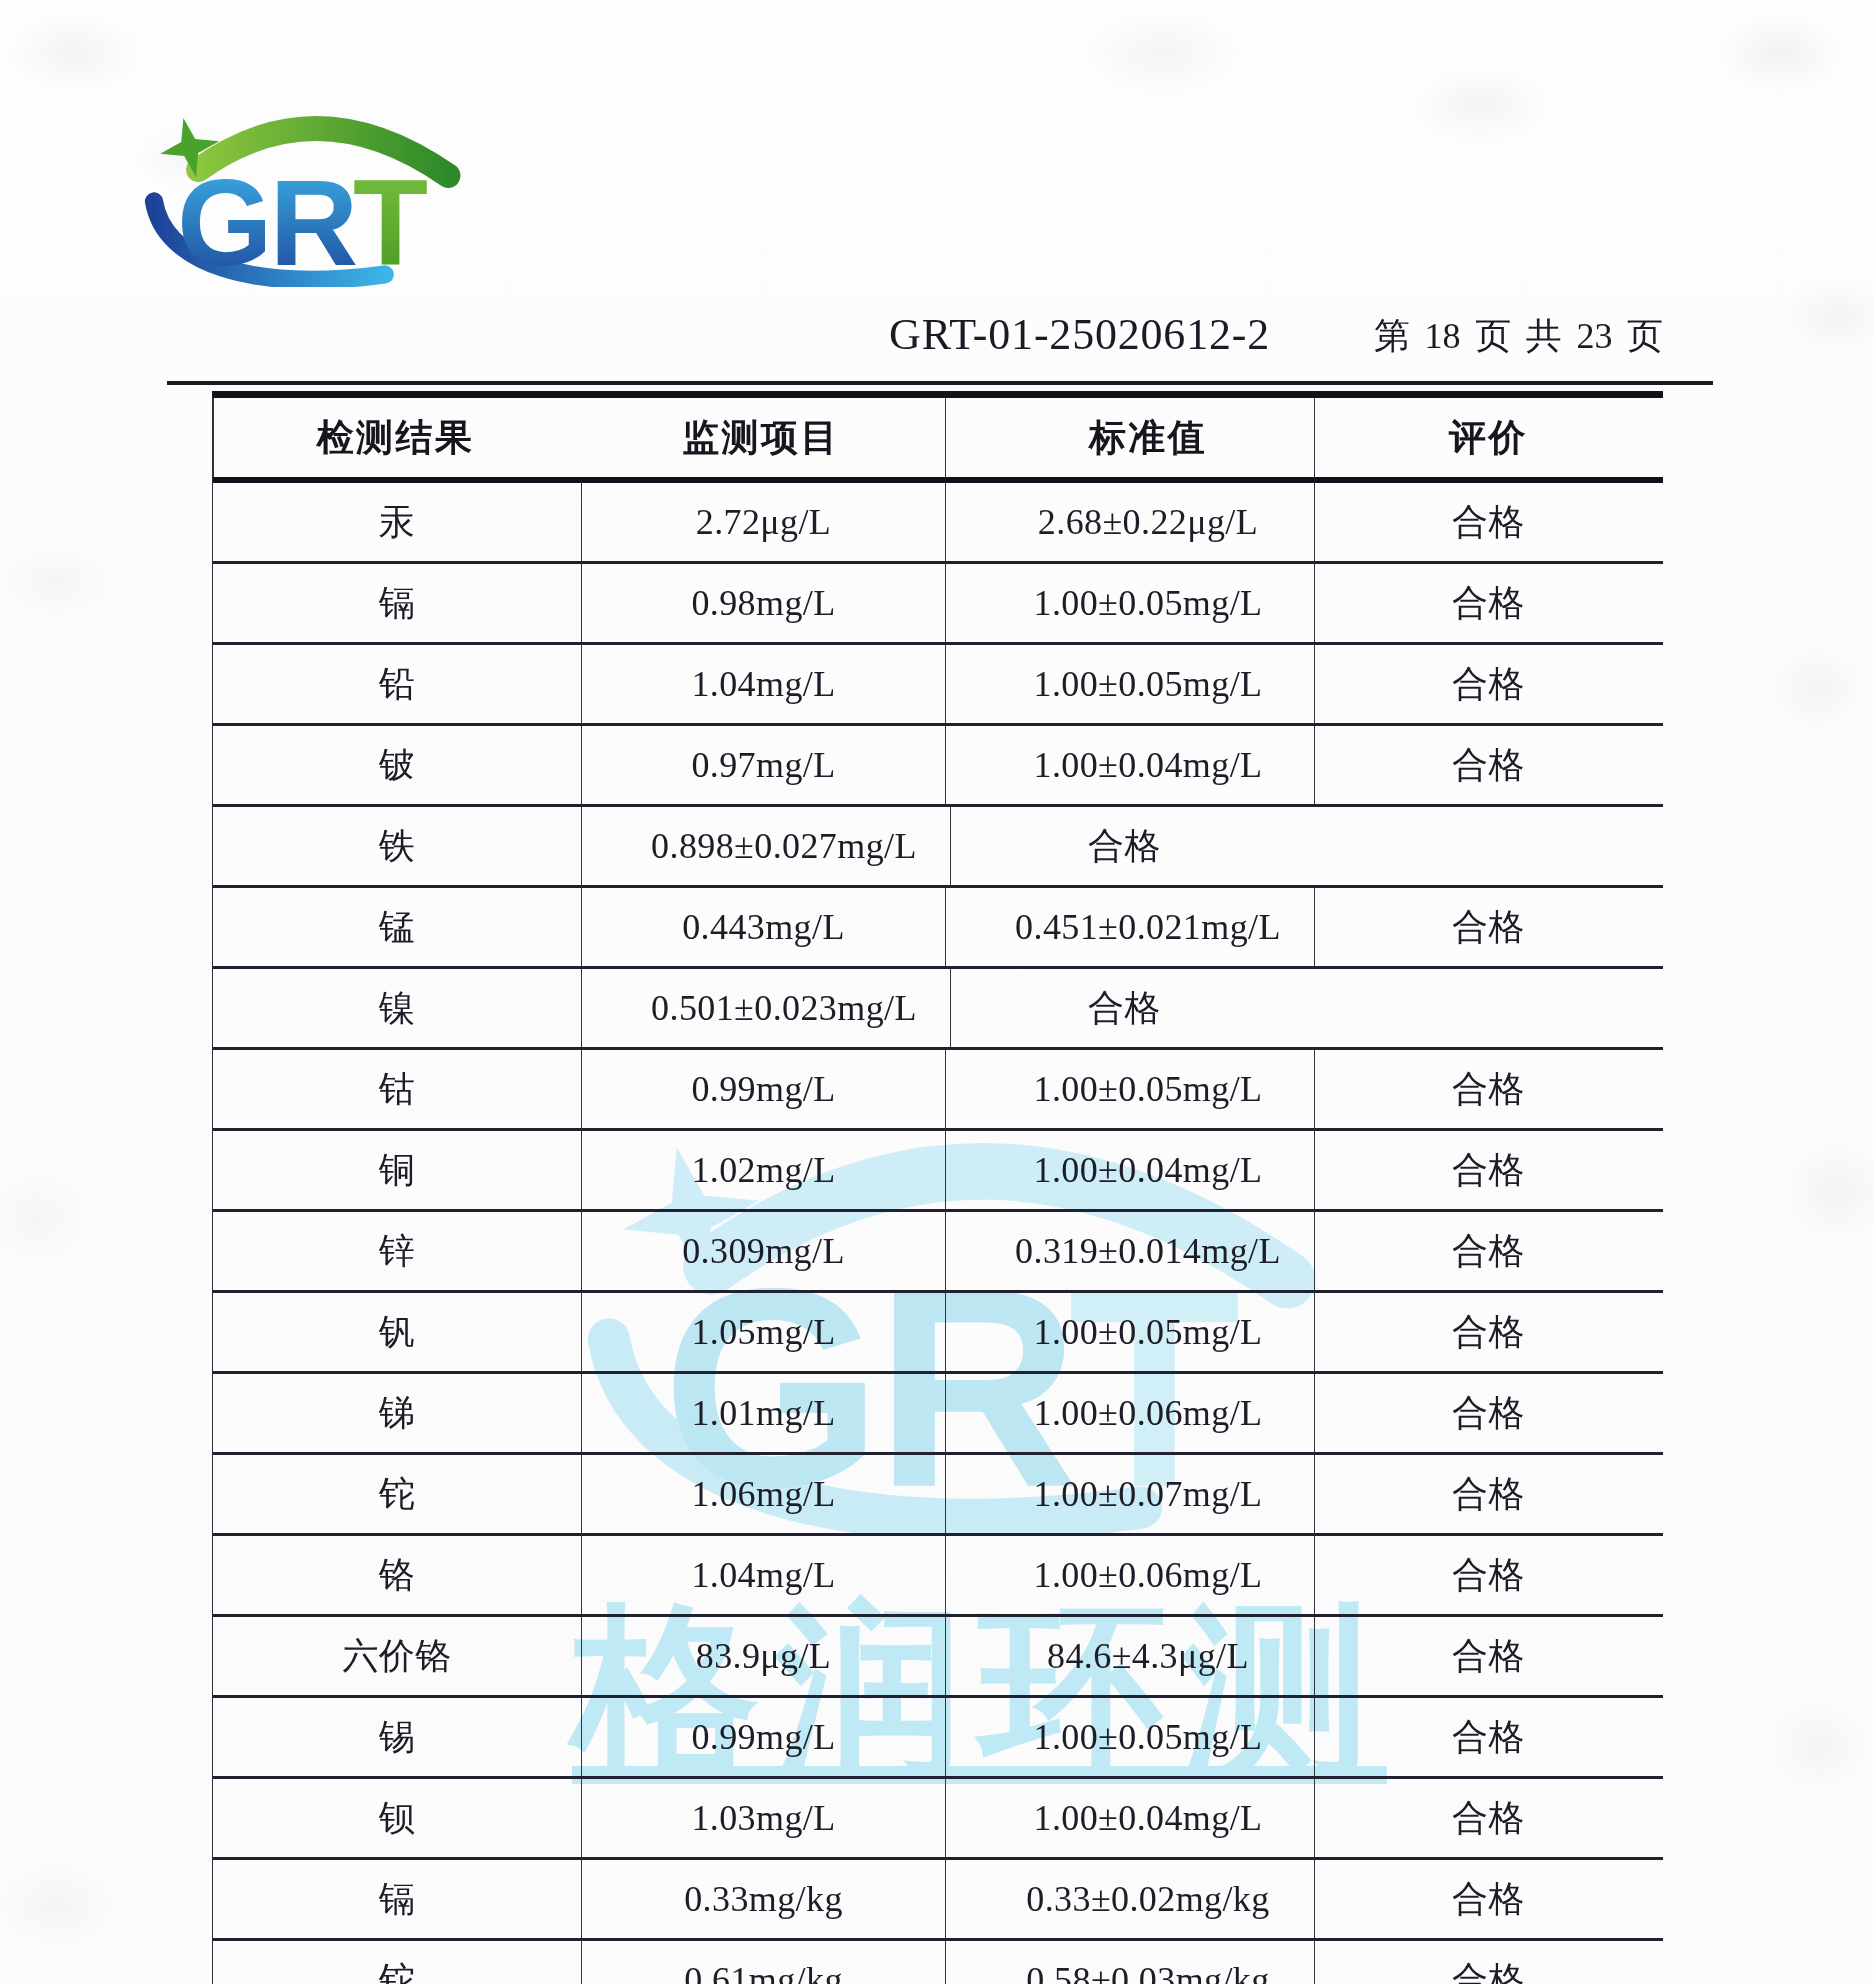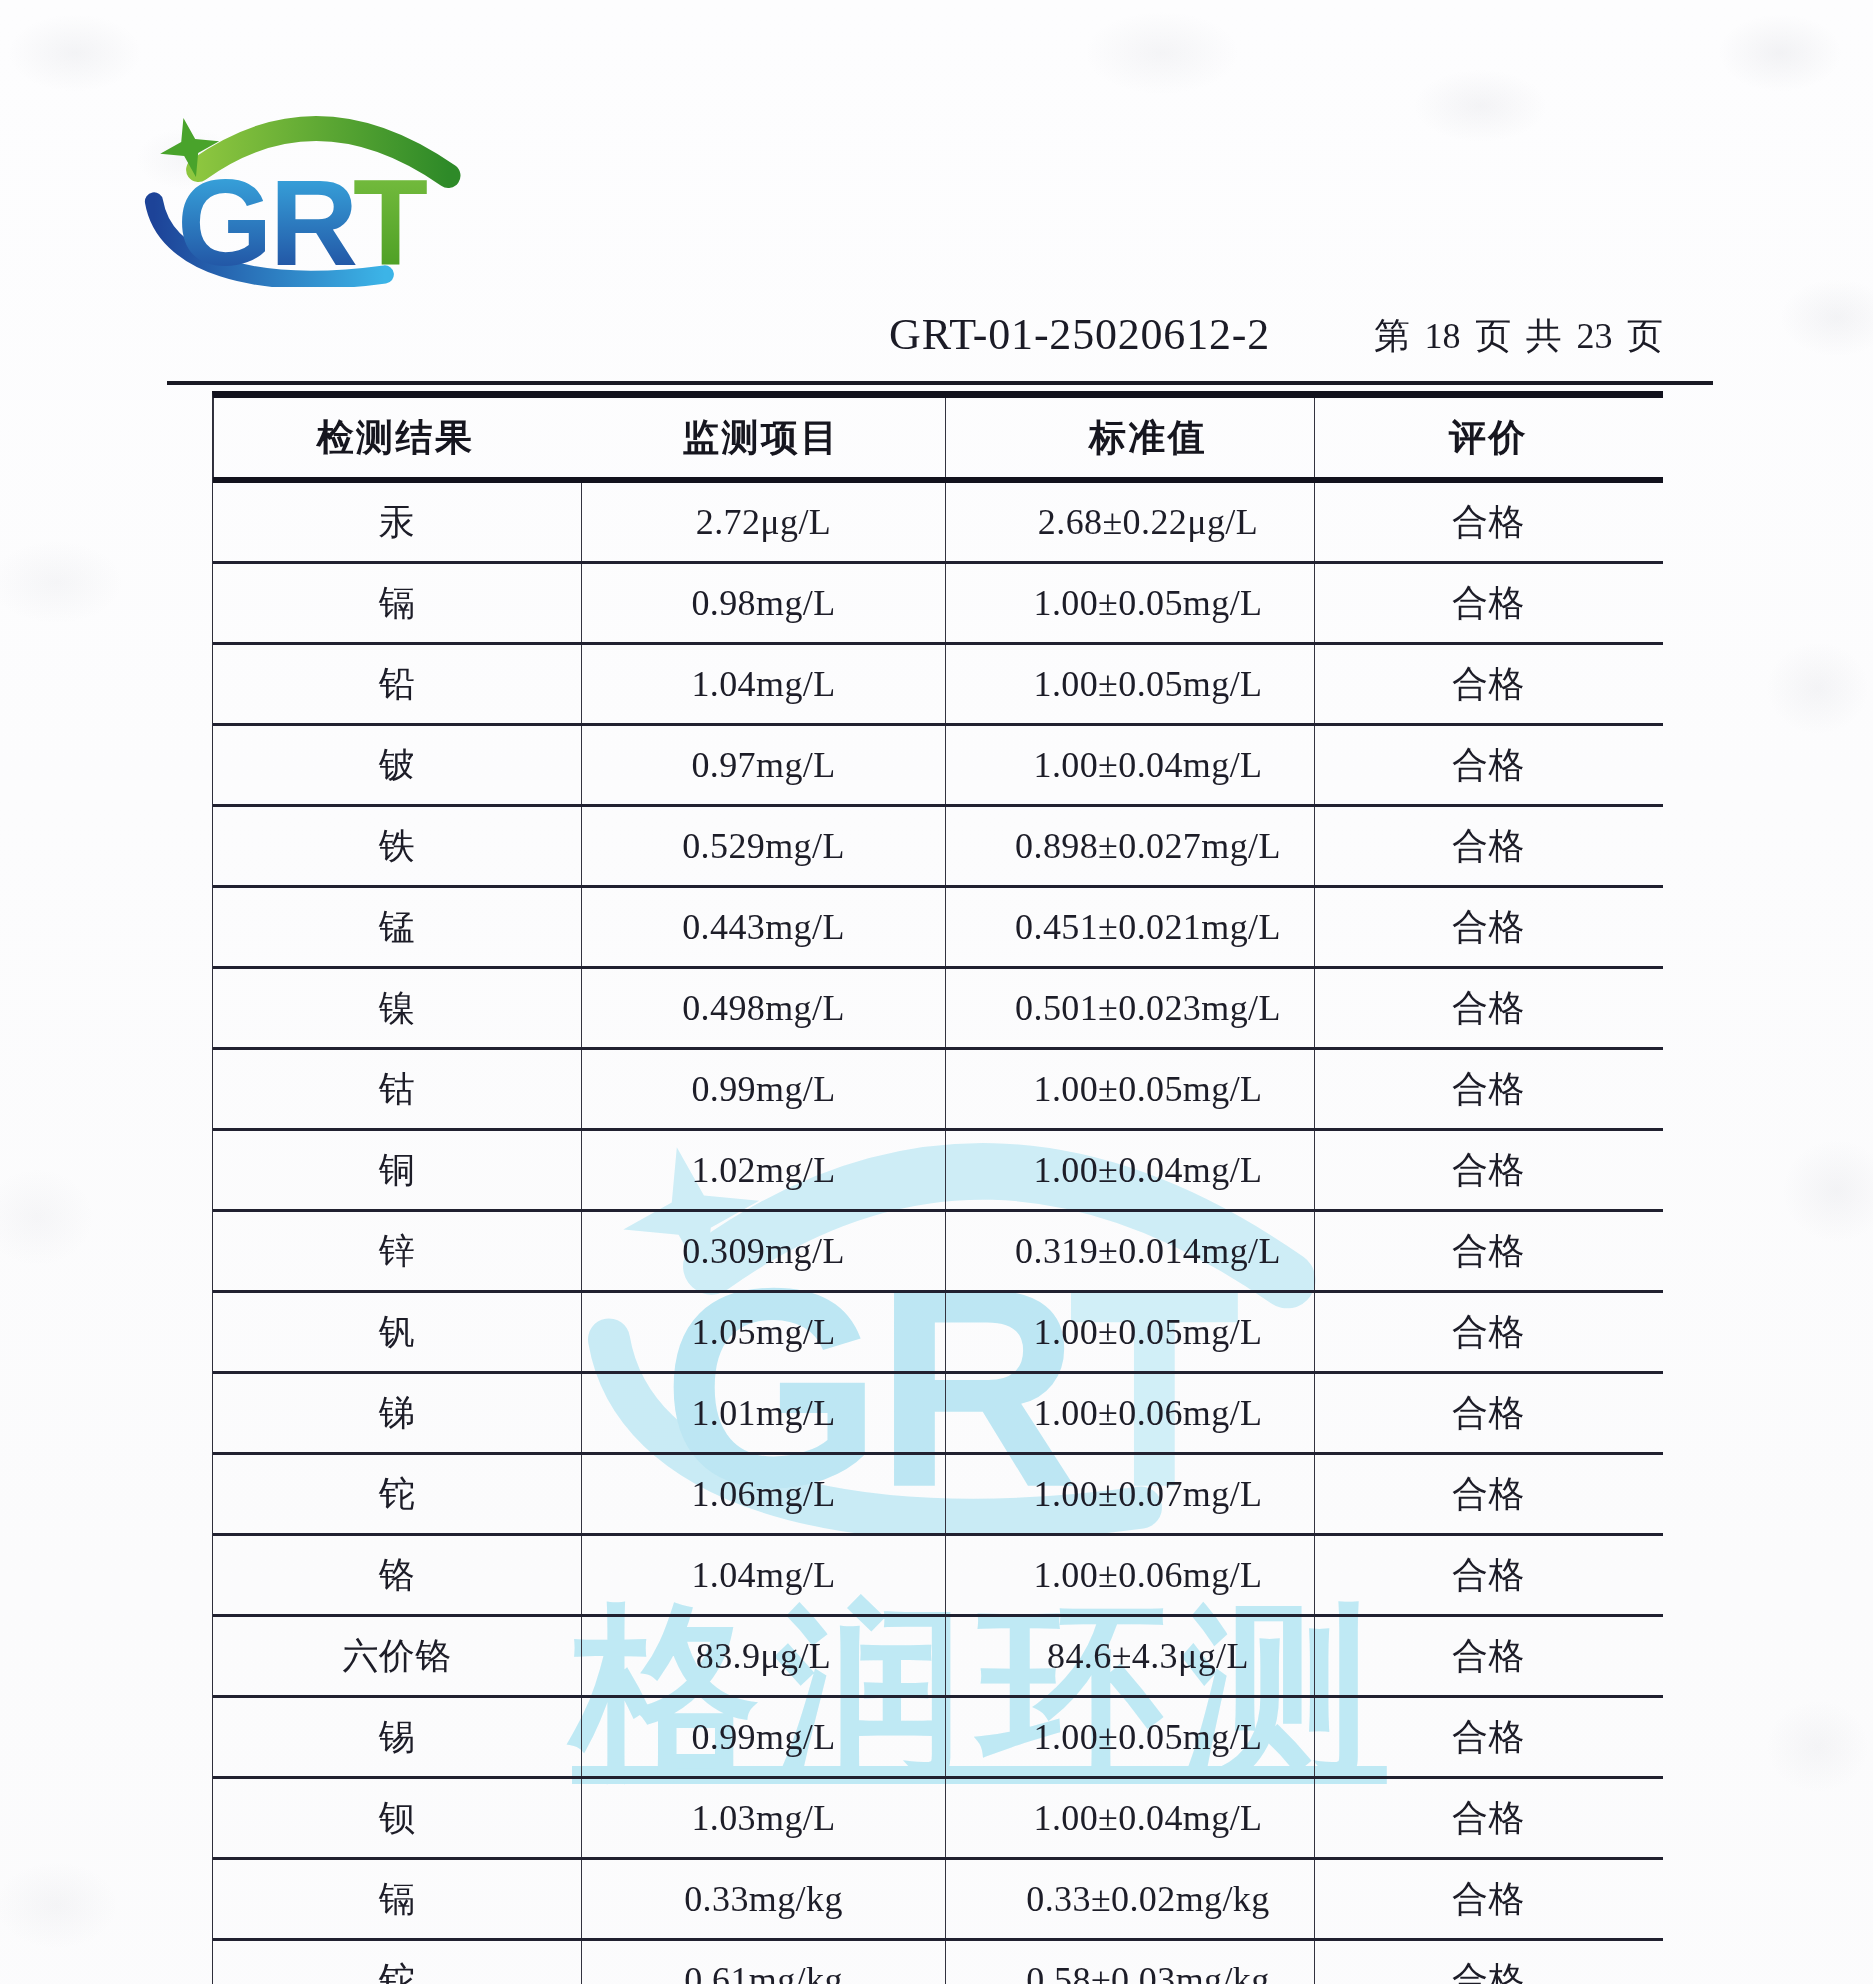--- a/index.html
+++ b/index.html
@@ -158,35 +158,33 @@
 
     <div class="tr">
       <div class="td c0">铍</div>
       <div class="td c1">0.97mg/L</div>
       <div class="td c2">1.00±0.04mg/L</div>
       <div class="td c3">合格</div>
     </div>
 
     <div class="tr">
       <div class="td c0">铁</div>
-      <div class="td c1">0.529mg/L</div>
       <div class="td c2">0.898±0.027mg/L</div>
       <div class="td c3">合格</div>
     </div>
 
     <div class="tr">
       <div class="td c0">锰</div>
       <div class="td c1">0.443mg/L</div>
       <div class="td c2">0.451±0.021mg/L</div>
       <div class="td c3">合格</div>
     </div>
 
     <div class="tr">
       <div class="td c0">镍</div>
-      <div class="td c1">0.498mg/L</div>
       <div class="td c2">0.501±0.023mg/L</div>
       <div class="td c3">合格</div>
     </div>
 
     <div class="tr">
       <div class="td c0">钴</div>
       <div class="td c1">0.99mg/L</div>
       <div class="td c2">1.00±0.05mg/L</div>
       <div class="td c3">合格</div>
     </div>

